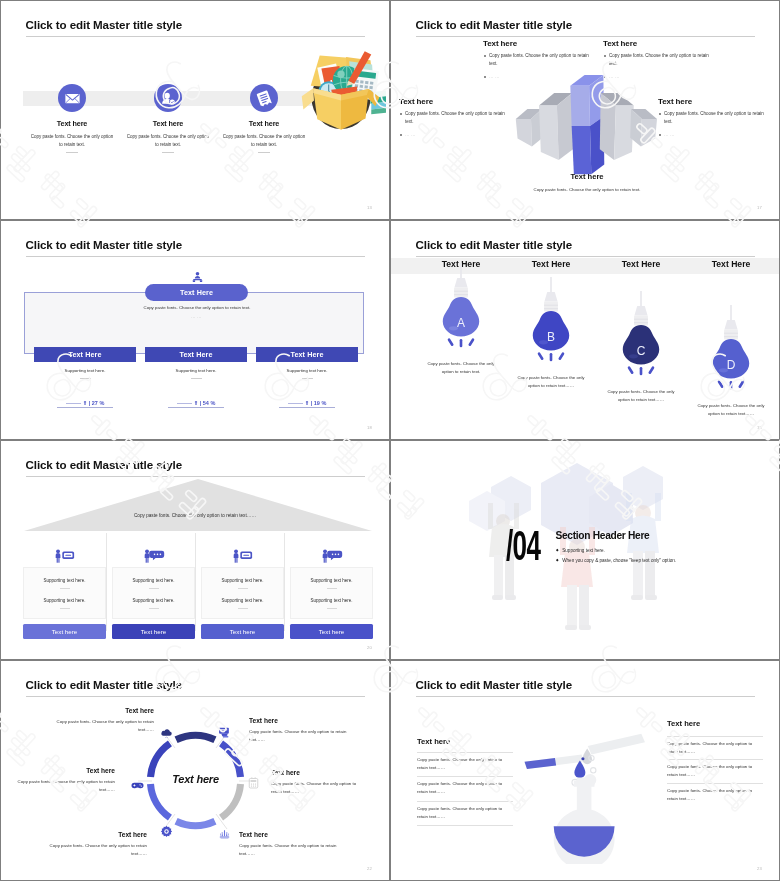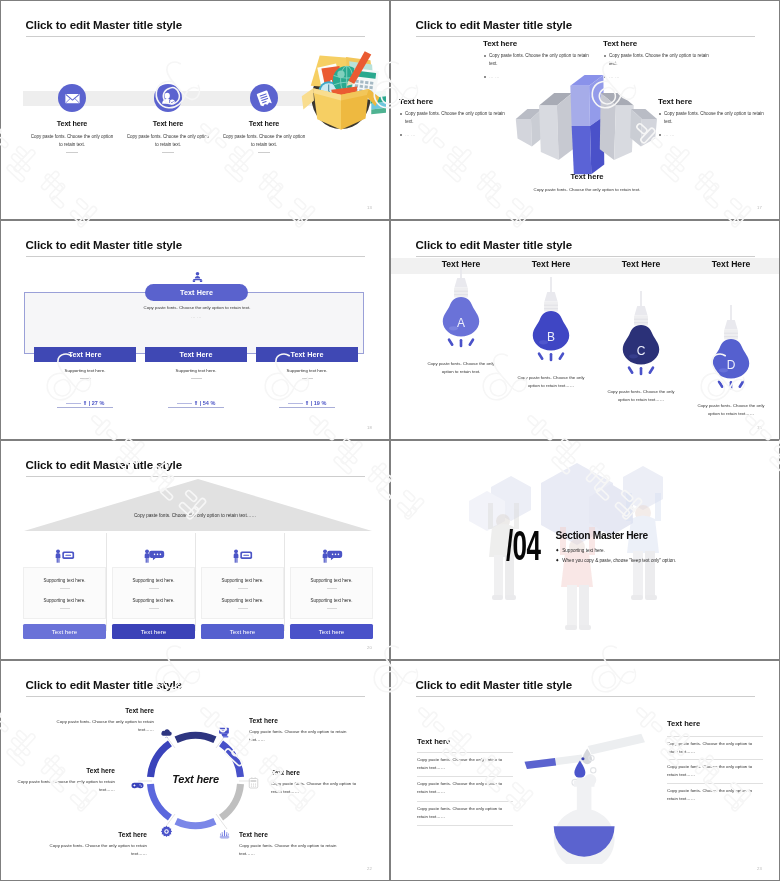--- a/index.html
+++ b/index.html
@@ -635,21 +635,21 @@
         <rect x="242" y="110" width="10" height="46" fill="#e0e0e5"></rect>
         <rect x="254" y="110" width="10" height="46" fill="#d8d8dd"></rect>
         <rect x="240" y="154" width="12" height="5" rx="2" fill="#d4d4d9"></rect>
         <rect x="254" y="154" width="12" height="5" rx="2" fill="#d4d4d9"></rect>
         <rect x="235" y="52" width="6" height="28" fill="#d8e0f2"></rect>
         <rect x="264" y="52" width="6" height="28" fill="#d8e0f2"></rect>
       </g>
     </svg>
   </div>
   <div class="s6-num">/04</div>
-  <div class="s6-hd">Section Master Here</div>
+  <div class="s6-hd">Section Header Here</div>
   <div class="s6-bl" style="top:107px">
           <span class="s6-dia">◆</span>
           <span>Supporting text here.</span>
         </div>
   <div class="s6-bl" style="top:117px">
           <span class="s6-dia">◆</span>
           <span>When you copy &amp; paste, choose "keep text only" option.</span>
         </div>
  </div>
 </div>

